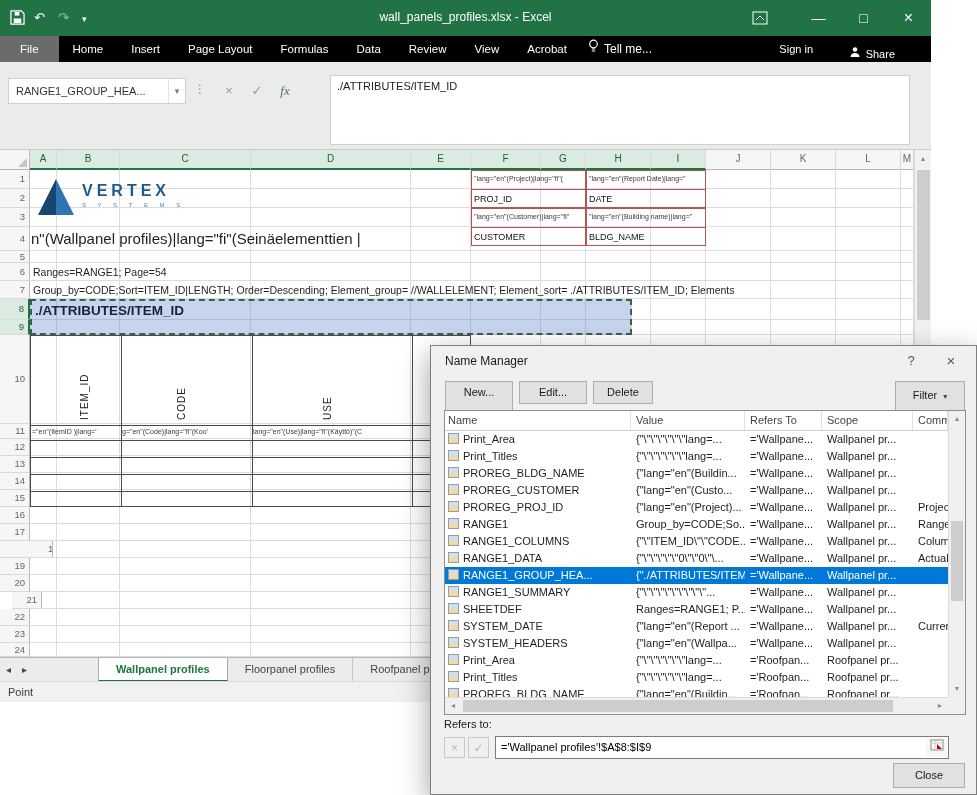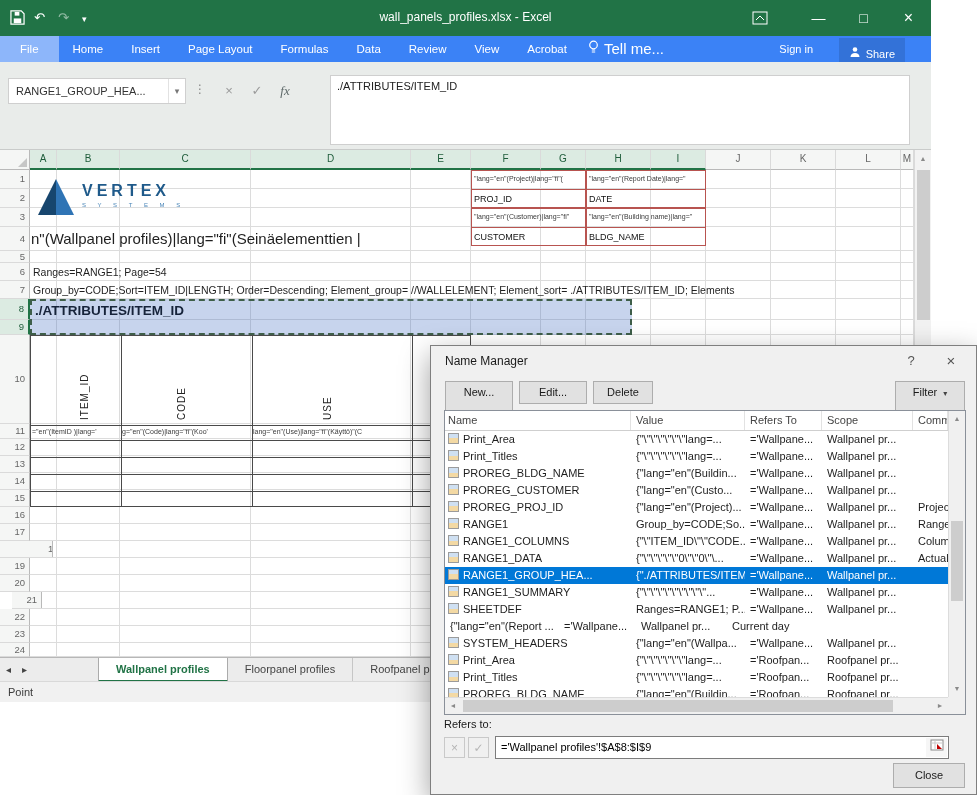--- a/index.html
+++ b/index.html
@@ -7,25 +7,25 @@
 #canvas{position:relative;width:977px;height:795px;background:#fff;overflow:hidden;margin:0 auto}
 .abs{position:absolute}
 
 #titlebar{left:0;top:0;width:931px;height:36px;background:#217346;color:#fff}
 .tglyph{font-size:13px;line-height:36px;color:#fff}
 .tglyph.sm{font-size:9px}
 .dim{opacity:.5}
 #titletext{left:0;right:0;top:10px;text-align:center;font-size:12px;color:#fff}
 .winbtn{top:0;width:45px;height:36px;line-height:36px;text-align:center;color:#fff;font-size:14px}
 
-#ribbonbar{left:0;top:36px;width:931px;height:26px;background:#3b82f6}
+#ribbonbar{left:0;top:36px;width:931px;height:26px;background:#000000}
 #ribbon-tabs{position:absolute;left:0;top:0;height:26px;display:flex}
 .rtab{padding:0 14px;line-height:26px;font-size:11.5px;color:#fff;white-space:nowrap}
 .rtab.file{background:rgba(255,255,255,.42);padding:0 20px}
-.tellme{left:588px;top:0;height:26px;line-height:26px;color:#fff;font-size:15px;display:flex;align-items:flex-end;gap:5px}
+.tellme{left:588px;top:0;height:26px;line-height:26px;color:#fff;font-size:12px;display:flex;align-items:flex-end;gap:5px}
 .signin{right:118px;top:0;line-height:26px;color:#fff;font-size:11px}
 .sharebtn{right:26px;top:2px;height:22px;line-height:22px;color:#fff;font-size:11px;display:flex;align-items:center;gap:5px;background:rgba(0,0,0,.12);padding:16px 10px}
 
 #fbar{left:0;top:62px;width:931px;height:88px;background:#e9ecea;border-bottom:1px solid #c9cbca}
 #namebox{left:8px;top:16px;width:178px;height:26px;background:#fff;border:1px solid #cfcfcf;line-height:24px}
 .nb-text{position:absolute;left:7px;top:0;font-size:11px;color:#333;white-space:nowrap;overflow:hidden;width:148px}
 .nb-dd{position:absolute;right:0;top:0;width:17px;text-align:center;color:#777;font-size:9px;border-left:1px solid #e2e2e2}
 .fdots{left:194px;top:20px;color:#8a8a8a;font-size:12px}
 .fbtn{top:18px;width:26px;height:22px;line-height:22px;text-align:center;font-size:13px;color:#9a9a9a}
 .fbtn.fx{font-family:"Liberation Serif",serif;font-style:italic;color:#5f6a6a;font-size:13px}
@@ -315,21 +315,21 @@
   </div>
 
   <div id="namemgr" class="abs">
     <div class="nm-titletext">Name Manager</div>
     <span class="nm-tbtn" style="left:468px">?</span>
     <span class="nm-tbtn" style="left:508px;font-size:15px">×</span>
 
     <div class="abs dlgbtn" style="left:14px;top:35px;width:68px;height:38px;line-height:21px">New...</div>
     <div class="abs dlgbtn" style="left:88px;top:35px;width:68px;height:23px;line-height:21px">Edit...</div>
     <div class="abs dlgbtn" style="left:162px;top:35px;width:60px;height:23px;line-height:21px">Delete</div>
-    <div class="abs dlgbtn" style="left:464px;top:35px;width:70px;height:37px;line-height:21px">
+    <div class="abs dlgbtn" style="left:464px;top:35px;width:70px;height:37px;line-height:27px">
       <span>Filter</span><span class="ddv">▾</span>
     </div>
 
     <div class="nm-table">
       <div class="nm-head" id="nm-head">
           <div class="nmh c0">Name</div>
           <div class="nmh c1">Value</div>
           <div class="nmh c2">Refers To</div>
           <div class="nmh c3">Scope</div>
           <div class="nmh c4">Comment</div>
@@ -406,20 +406,21 @@
             <div class="nmc c4"><span></span></div>
           </div>
           <div class="nm-row">
             <div class="nmc c0"><span class="nm-icon"></span><span>SHEETDEF</span></div>
             <div class="nmc c1"><span>Ranges=RANGE1; P...</span></div>
             <div class="nmc c2"><span>='Wallpane...</span></div>
             <div class="nmc c3"><span>Wallpanel pr...</span></div>
             <div class="nmc c4"><span></span></div>
           </div>
           <div class="nm-row">
+            <div class="nmc c0"><span class="nm-icon"></span><span>SYSTEM_DATE</span></div>
             <div class="nmc c1"><span>{"lang="en"(Report ...</span></div>
             <div class="nmc c2"><span>='Wallpane...</span></div>
             <div class="nmc c3"><span>Wallpanel pr...</span></div>
             <div class="nmc c4"><span>Current day</span></div>
           </div>
           <div class="nm-row">
             <div class="nmc c0"><span class="nm-icon"></span><span>SYSTEM_HEADERS</span></div>
             <div class="nmc c1"><span>{"lang="en"(Wallpa...</span></div>
             <div class="nmc c2"><span>='Wallpane...</span></div>
             <div class="nmc c3"><span>Wallpanel pr...</span></div>

